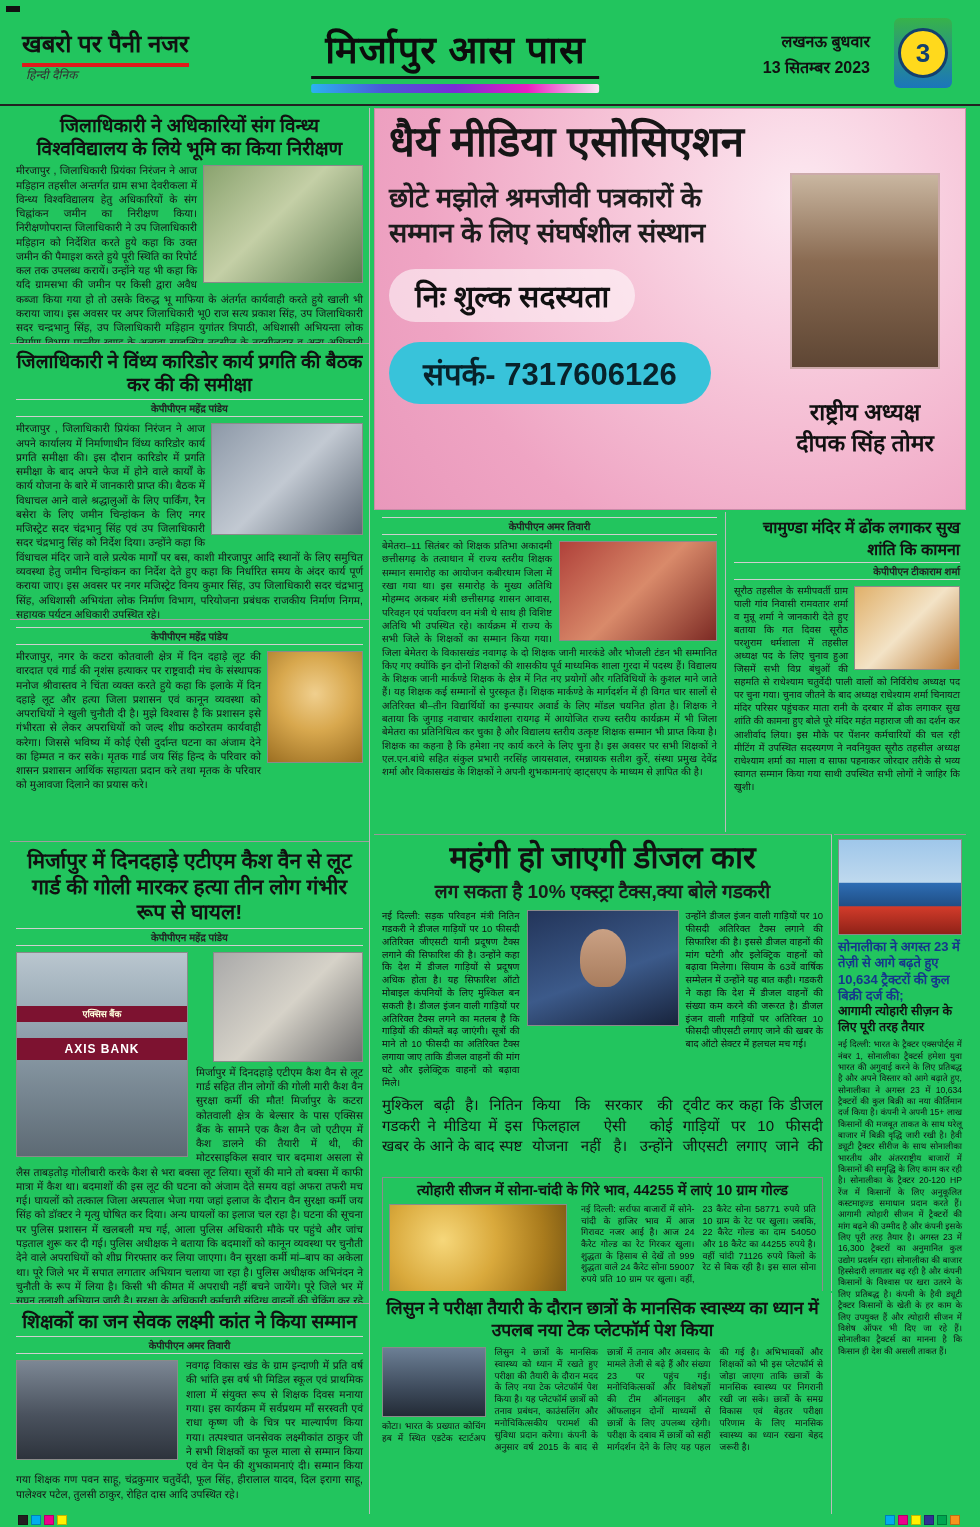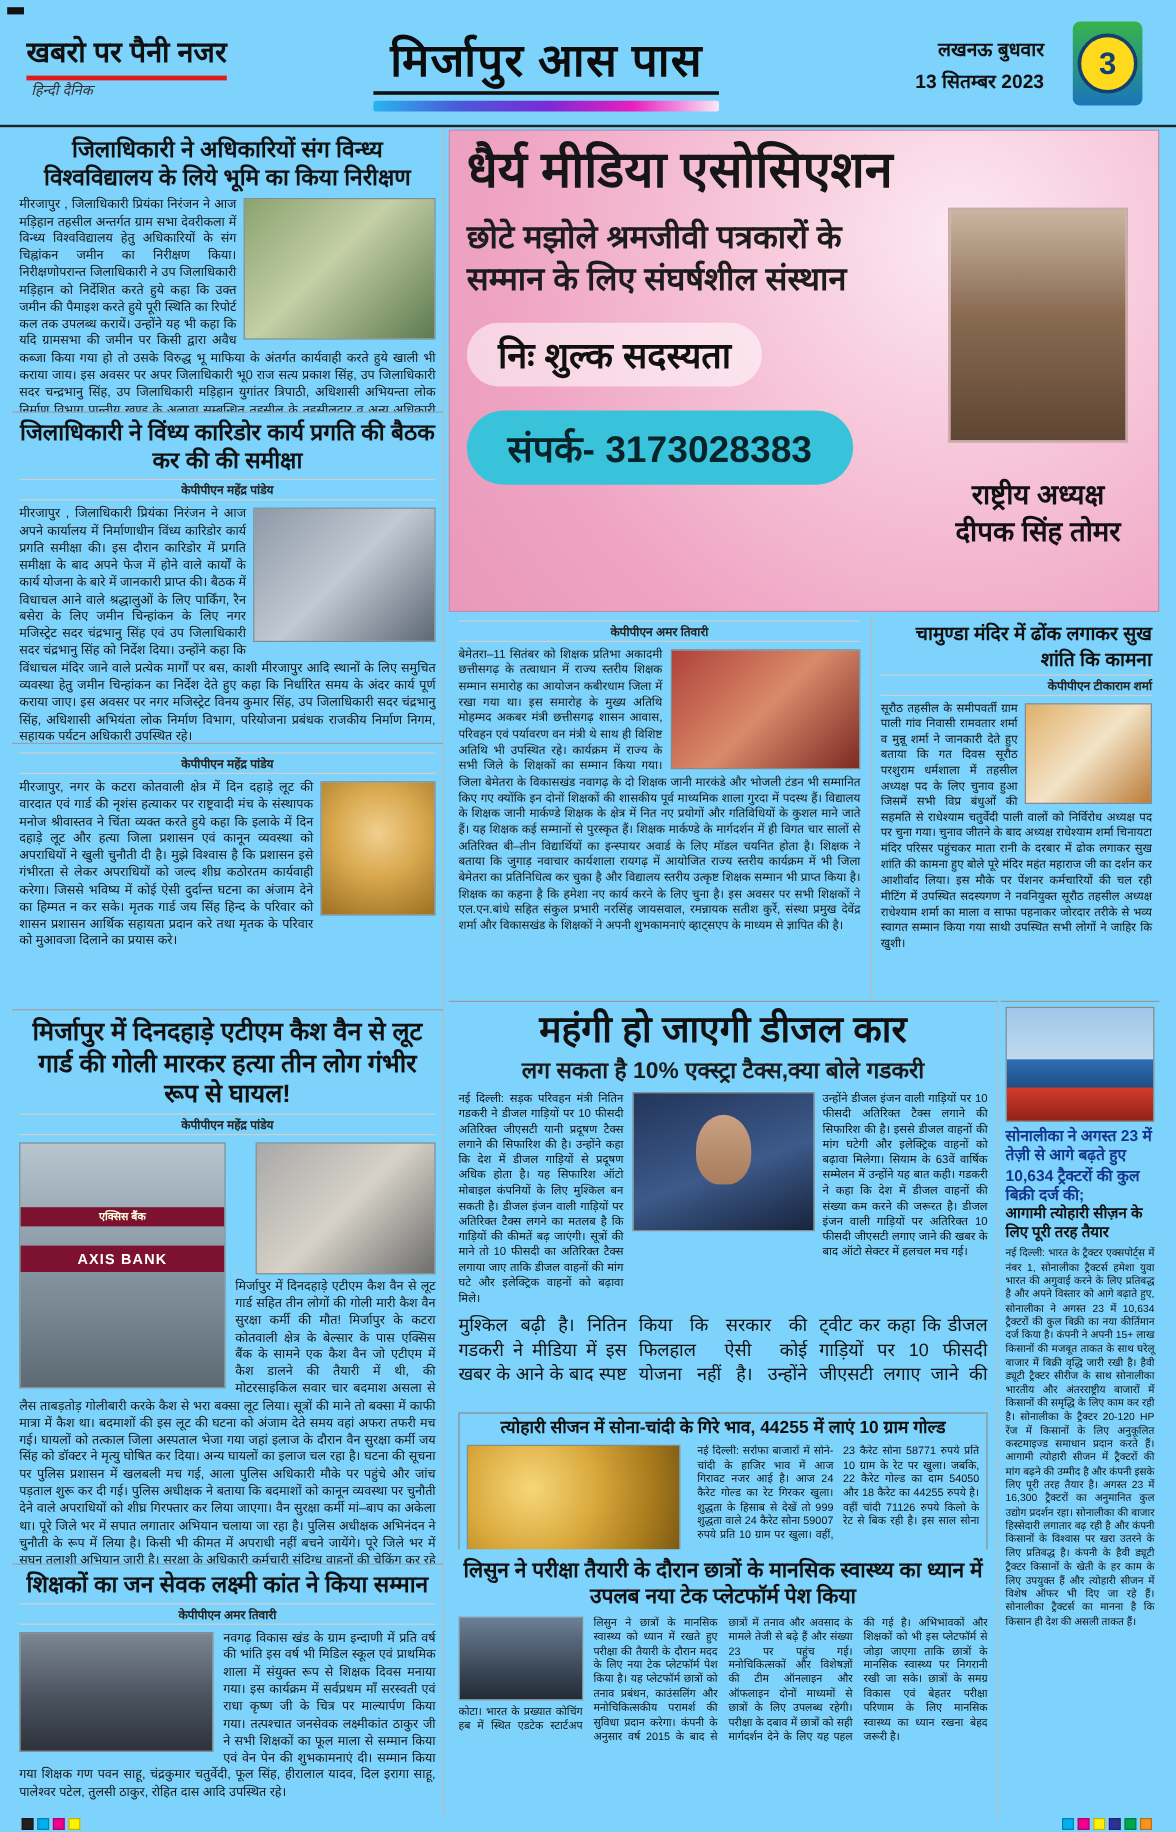--- a/index.html
+++ b/index.html
@@ -1,16 +1,16 @@
 <!DOCTYPE html>
 <html><head>
 <meta charset="utf-8">
 <style>
   html,body{margin:0;padding:0;background:#9a9a9a;}
-  .page{position:relative;width:980px;height:1527px;margin:0 auto;background:#7dd3fc;
+  .page{position:relative;width:980px;height:1527px;margin:0 auto;background:#22c55e;
         font-family:"Liberation Sans","DejaVu Sans",sans-serif;color:#111;overflow:hidden;}
   
   .hdr{position:absolute;left:0;top:0;width:100%;height:106px;border-bottom:2px solid #222;box-sizing:border-box;}
   .tagline{position:absolute;left:22px;top:26px;font-size:24px;font-weight:bold;color:#111;
            border-bottom:4px solid #e01b1b;padding-bottom:4px;}
   .daily{position:absolute;left:26px;top:66px;font-size:12px;color:#333;font-style:italic;}
   .masthead{position:absolute;left:50%;top:22px;transform:translateX(-62%);text-align:center;}
   .masthead .mh-text{font-size:38px;font-weight:bold;color:#0c0c0c;letter-spacing:1px;
            border-bottom:3px solid #111;padding:0 14px 2px;}
   .mh-strip{height:9px;margin-top:5px;border-radius:2px;
@@ -174,21 +174,21 @@
         <span>नवगढ़ विकास खंड के ग्राम इन्दाणी में प्रति वर्ष की भांति इस वर्ष भी मिडिल स्कूल एवं प्राथमिक शाला में संयुक्त रूप से शिक्षक दिवस मनाया गया। इस कार्यक्रम में सर्वप्रथम माँ सरस्वती एवं राधा कृष्ण जी के चित्र पर माल्यार्पण किया गया। तत्पश्चात जनसेवक लक्ष्मीकांत ठाकुर जी ने सभी शिक्षकों का फूल माला से सम्मान किया एवं वेन पेन की शुभकामनाएं दी। सम्मान किया गया शिक्षक गण पवन साहू, चंद्रकुमार चतुर्वेदी, फूल सिंह, हीरालाल यादव, दिल इरागा साहू, पालेश्वर पटेल, तुलसी ठाकुर, रोहित दास आदि उपस्थित रहे।</span>
       </div>
     </div>
 
   </div>
 
   <div class="ad">
     <div class="ad-title">धैर्य मीडिया एसोसिएशन</div>
     <div class="ad-sub">छोटे मझोले श्रमजीवी पत्रकारों के सम्मान के लिए संघर्षशील संस्थान</div>
     <div><span class="ad-free">निः शुल्क सदस्यता</span></div>
-    <div><span class="ad-contact">संपर्क- 3173028383</span></div>
+    <div><span class="ad-contact">संपर्क- 7317606126</span></div>
     <div class="ad-right">
       <div class="ph ad-photo"></div>
       <div class="ad-prez">
         <div>राष्ट्रीय अध्यक्ष</div>
         <div>दीपक सिंह तोमर</div>
       </div>
     </div>
   </div>
 
   <div class="midteacher">

